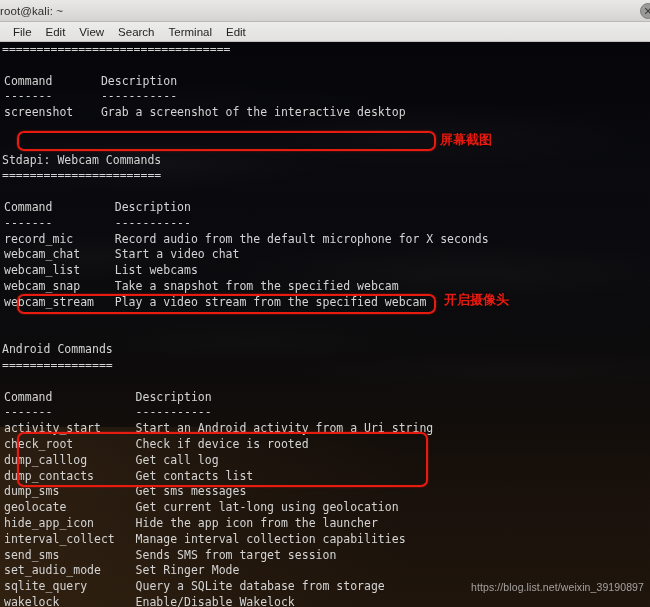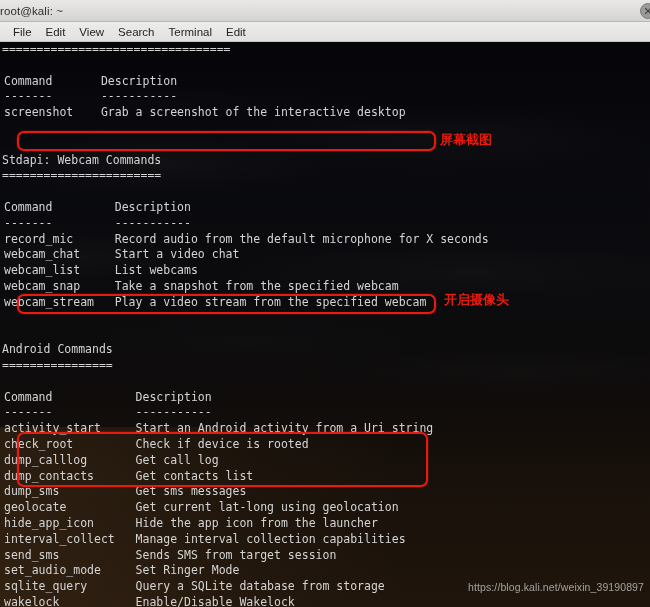--- a/index.html
+++ b/index.html
@@ -181,15 +181,15 @@
 
     <div class="screen" id="screen"><div class="line">=================================</div><div class="line"></div><div class="line ind">Command       Description</div><div class="line ind">-------       -----------</div><div class="line ind">screenshot    Grab a screenshot of the interactive desktop</div><div class="line"></div><div class="line"></div><div class="line">Stdapi: Webcam Commands</div><div class="line">=======================</div><div class="line"></div><div class="line ind">Command         Description</div><div class="line ind">-------         -----------</div><div class="line ind">record_mic      Record audio from the default microphone for X seconds</div><div class="line ind">webcam_chat     Start a video chat</div><div class="line ind">webcam_list     List webcams</div><div class="line ind">webcam_snap     Take a snapshot from the specified webcam</div><div class="line ind">webcam_stream   Play a video stream from the specified webcam</div><div class="line"></div><div class="line"></div><div class="line">Android Commands</div><div class="line">================</div><div class="line"></div><div class="line ind">Command            Description</div><div class="line ind">-------            -----------</div><div class="line ind">activity_start     Start an Android activity from a Uri string</div><div class="line ind">check_root         Check if device is rooted</div><div class="line ind">dump_calllog       Get call log</div><div class="line ind">dump_contacts      Get contacts list</div><div class="line ind">dump_sms           Get sms messages</div><div class="line ind">geolocate          Get current lat-long using geolocation</div><div class="line ind">hide_app_icon      Hide the app icon from the launcher</div><div class="line ind">interval_collect   Manage interval collection capabilities</div><div class="line ind">send_sms           Sends SMS from target session</div><div class="line ind">set_audio_mode     Set Ringer Mode</div><div class="line ind">sqlite_query       Query a SQLite database from storage</div><div class="line ind">wakelock           Enable/Disable Wakelock</div></div>
 
     <div class="redbox" style="left:17px; top:89px; width:419px; height:20px;"></div>
     <div class="redbox" style="left:17px; top:252px; width:419px; height:20px;"></div>
     <div class="redbox" style="left:17px; top:390px; width:411px; height:55px;"></div>
 
     <div class="cn-note" style="left:440px; top:88px;">屏幕截图</div>
     <div class="cn-note" style="left:444px; top:248px;text-align:center;">开启摄像头</div>
 
-    <div class="watermark">https://blog.kali.net/weixin_39190897</div>
+    <div class="watermark">https://blog.list.net/weixin_39190897</div>
   </div>
 </div>
 
 </body></html>

